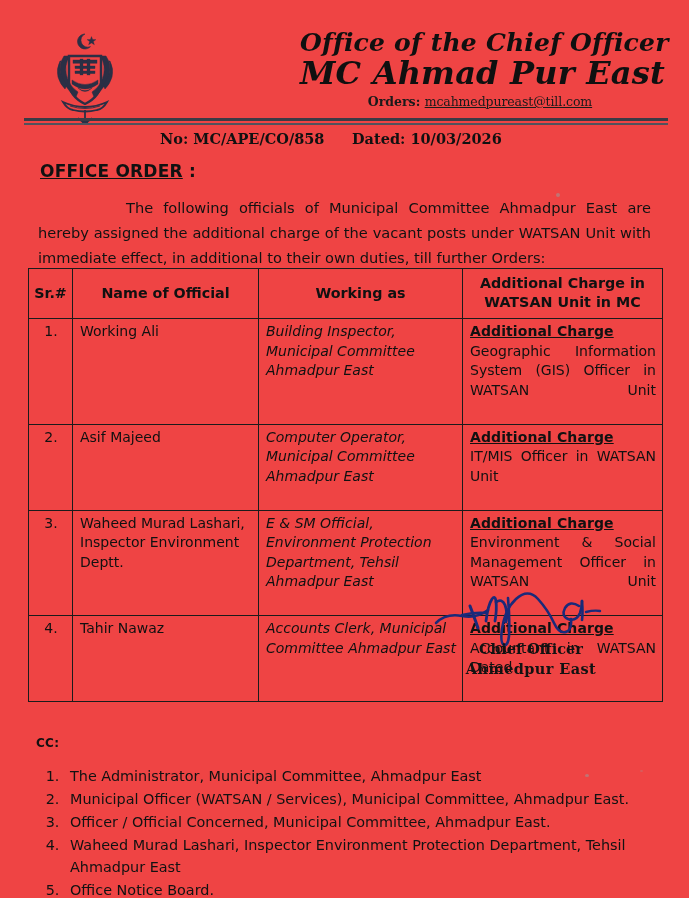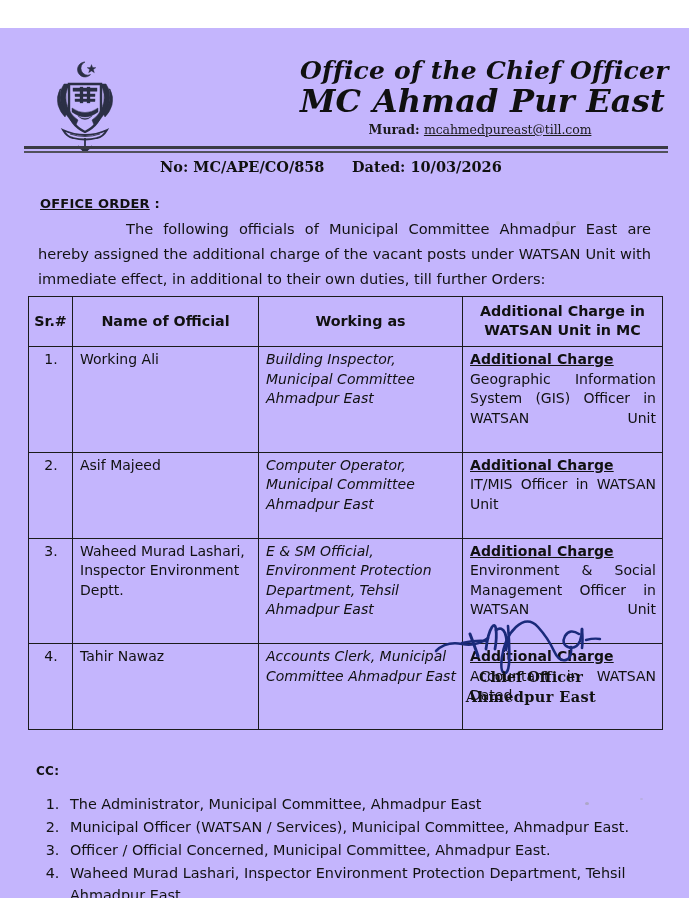--- a/index.html
+++ b/index.html
@@ -12,22 +12,21 @@
     height: 898px;
     position: relative;
     font-family: "DejaVu Sans", sans-serif;
     color: #111111;
     overflow: hidden;
   }
 
   .page {
     position: absolute;
     inset: 0;
-    background: #c4b5fd;
-    margin-top: 28px;
+    background: #ef4444;
   }
 
   
   .header {
     position: absolute;
     top: 26px;
     left: 0;
     width: 689px;
     height: 92px;
   }
@@ -105,33 +104,33 @@
   }
   .ref-date {
     position: absolute;
     left: 352px;
     white-space: nowrap;
   }
 
   
   .office-order {
     position: absolute;
-    top: 168px;
+    top: 161px;
     left: 40px;
-    font-size: 13px;
+    font-size: 17px;
     font-weight: bold;
     letter-spacing: 0.2px;
   }
   .office-order .oo-word { text-decoration: underline; }
   .office-order .oo-colon { text-decoration: none; }
 
   
   .body-para {
     position: absolute;
-    top: 188px;
+    top: 195px;
     left: 38px;
     width: 613px;
     font-size: 14.6px;
     line-height: 25px;
     text-align: justify;
     text-justify: inter-word;
     color: #121212;
   }
   .body-para .indent { display: inline-block; width: 88px; }
 
@@ -305,21 +304,21 @@
           <path d="M42 88 q7 8 14 0" fill="none" stroke-width="1.6"></path>
           <ellipse cx="49" cy="92" rx="3" ry="2.2" stroke-width="0.5"></ellipse>
         </g>
       </svg>
     </div>
 
     <div class="header-text">
       <div class="org-line1">Office of the Chief Officer</div>
       <div class="org-line2">MC Ahmad Pur East</div>
       <div class="email-line">
-        <span>Murad:</span>
+        <span>Orders:</span>
         <span class="addr">mcahmedpureast@till.com</span>
       </div>
     </div>
   </div>
 
   <div class="rule-wrap">
     <div class="rule-thick"></div>
     <div class="rule-thin"></div>
   </div>
 

